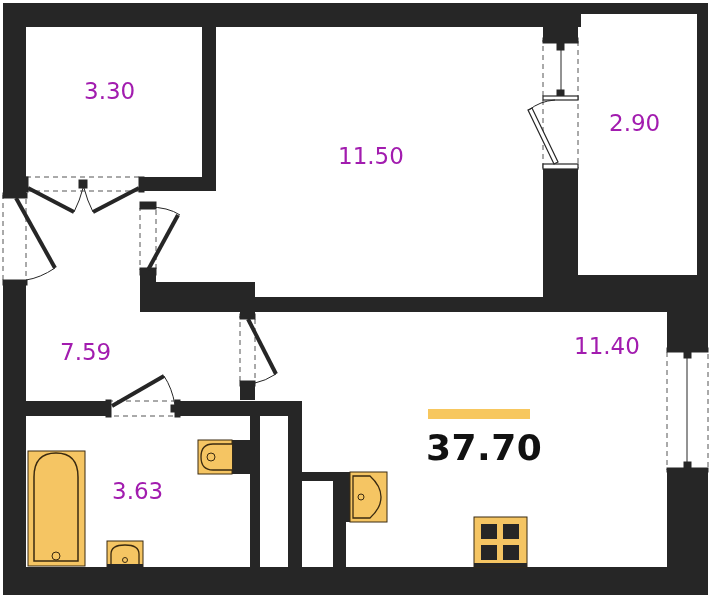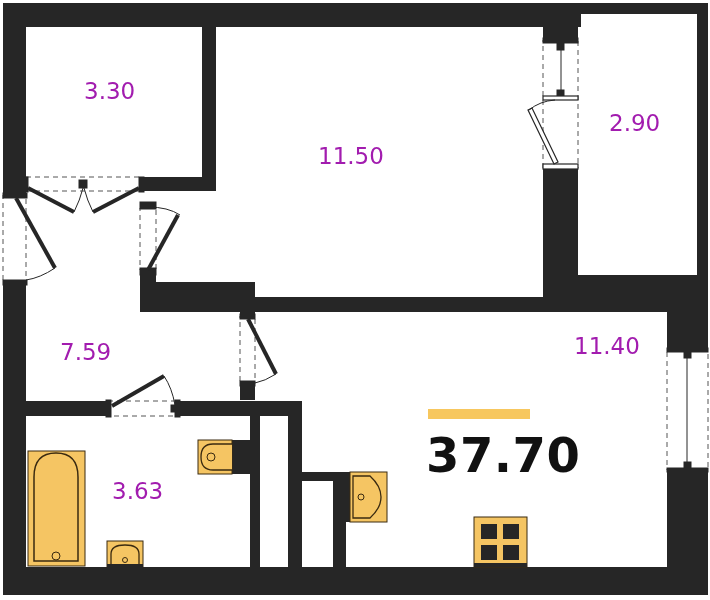--- a/index.html
+++ b/index.html
@@ -1,19 +1,19 @@
 <!DOCTYPE html>
 <html><head>
 <meta charset="utf-8">
 <style>
   html, body { margin:0; padding:0; background:#ffffff; }
   body { width:710px; height:600px; position:relative; overflow:hidden; font-family:"Liberation Sans", sans-serif; }
   .plan { position:absolute; left:0; top:0; width:710px; height:600px; }
   .label { position:absolute; font-family:"DejaVu Sans", sans-serif; font-size:23px; color:#a21caf; white-space:nowrap; }
-  .total { position:absolute; font-family:"DejaVu Sans", sans-serif; font-weight:bold; font-size:48px; color:#111; white-space:nowrap; letter-spacing:0.5px; }
+  .total { position:absolute; font-family:"DejaVu Sans", sans-serif; font-weight:bold; font-size:36px; color:#111; white-space:nowrap; letter-spacing:0.5px; }
 </style>
 </head>
 <body>
 
 <svg class="plan" width="710" height="600" viewBox="0 0 710 600" xmlns="http://www.w3.org/2000/svg">
 
   <g fill="#262626">
 
     <rect x="3" y="3" width="578" height="24"></rect>
 
@@ -144,18 +144,18 @@
     <rect x="503" y="524" width="16" height="15" fill="#262626"></rect>
     <rect x="481" y="545" width="16" height="15" fill="#262626"></rect>
     <rect x="503" y="545" width="16" height="15" fill="#262626"></rect>
     <rect x="474" y="563" width="53" height="4" fill="#262626"></rect>
   </g>
 
   <rect x="428" y="409" width="102" height="10" fill="#F7C75E"></rect>
 </svg>
 
 <div class="label" style="left:84px; top:78px;">3.30</div>
-<div class="label" style="left:318px; top:143px;">11.50</div>
+<div class="label" style="left:338px; top:143px;">11.50</div>
 <div class="label" style="left:609px; top:110px;text-align:center;">2.90</div>
 <div class="label" style="left:60px; top:339px;">7.59</div>
 <div class="label" style="left:574px; top:333px;text-align:center;">11.40</div>
 <div class="label" style="left:112px; top:478px;">3.63</div>
 <div class="total" style="left:426px; top:427px;">37.70</div>
 
 </body></html>

